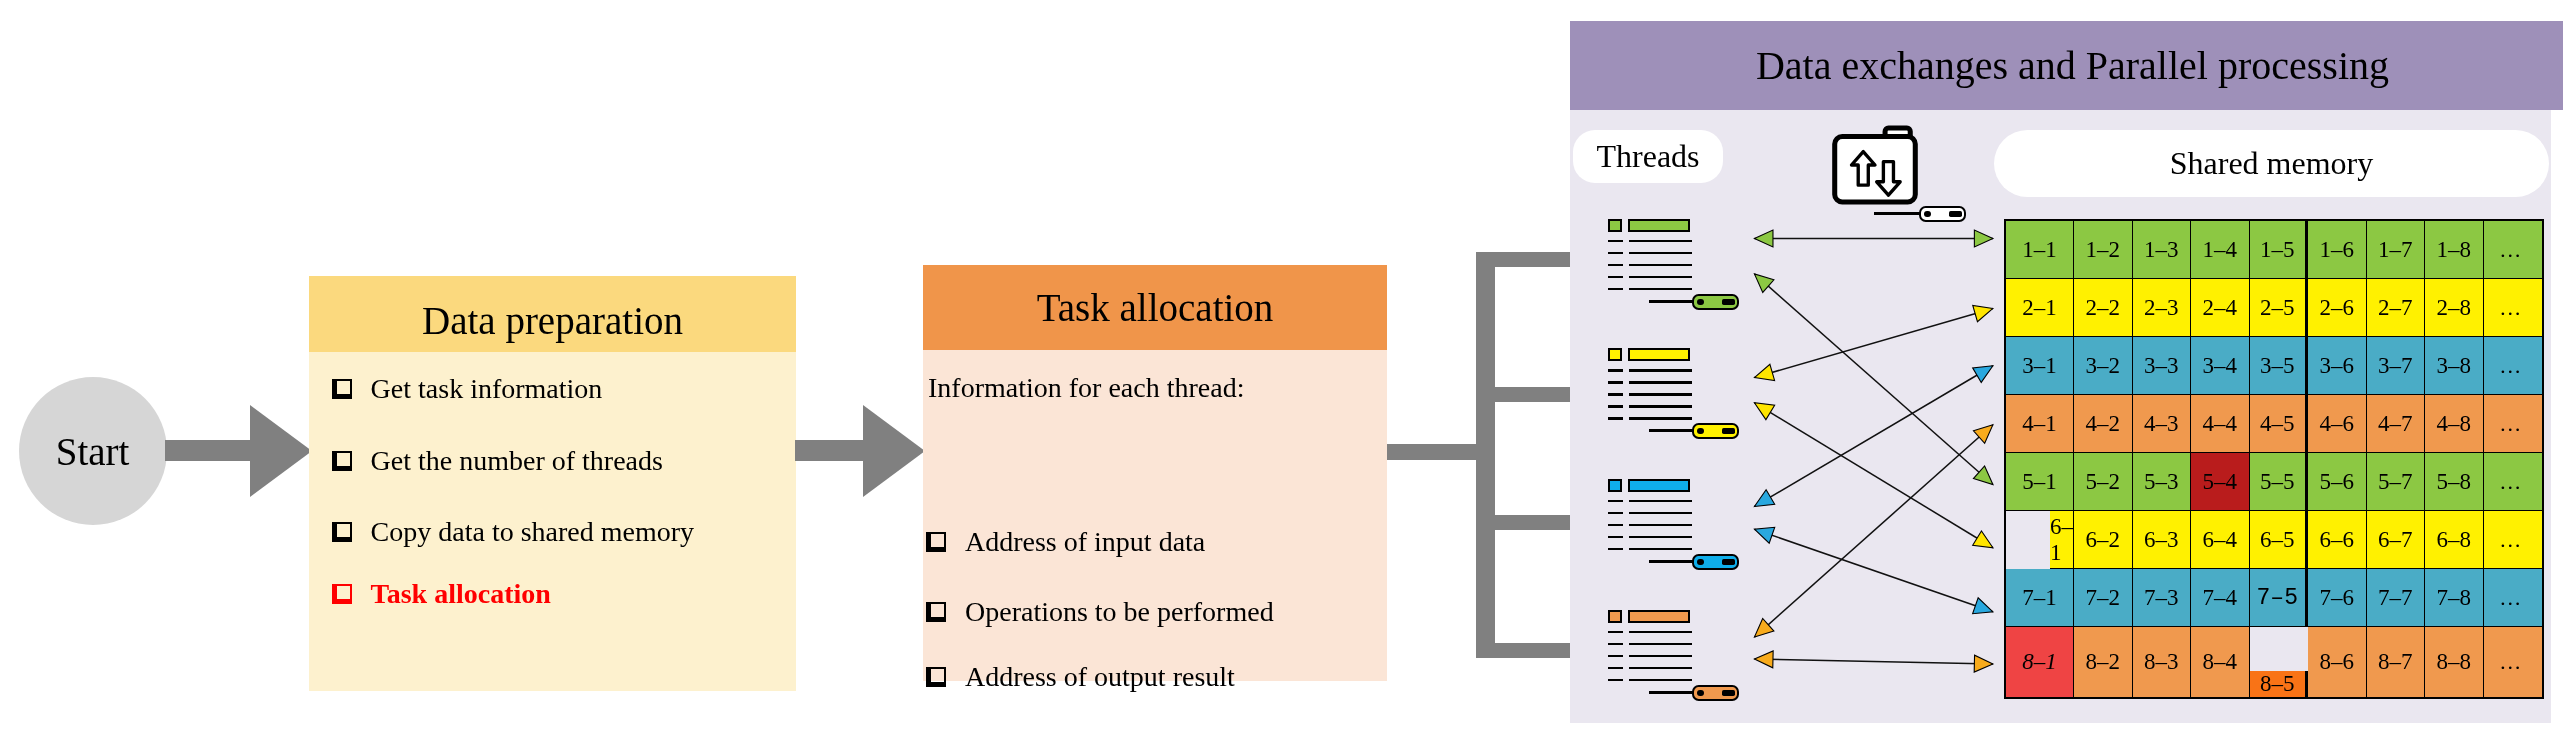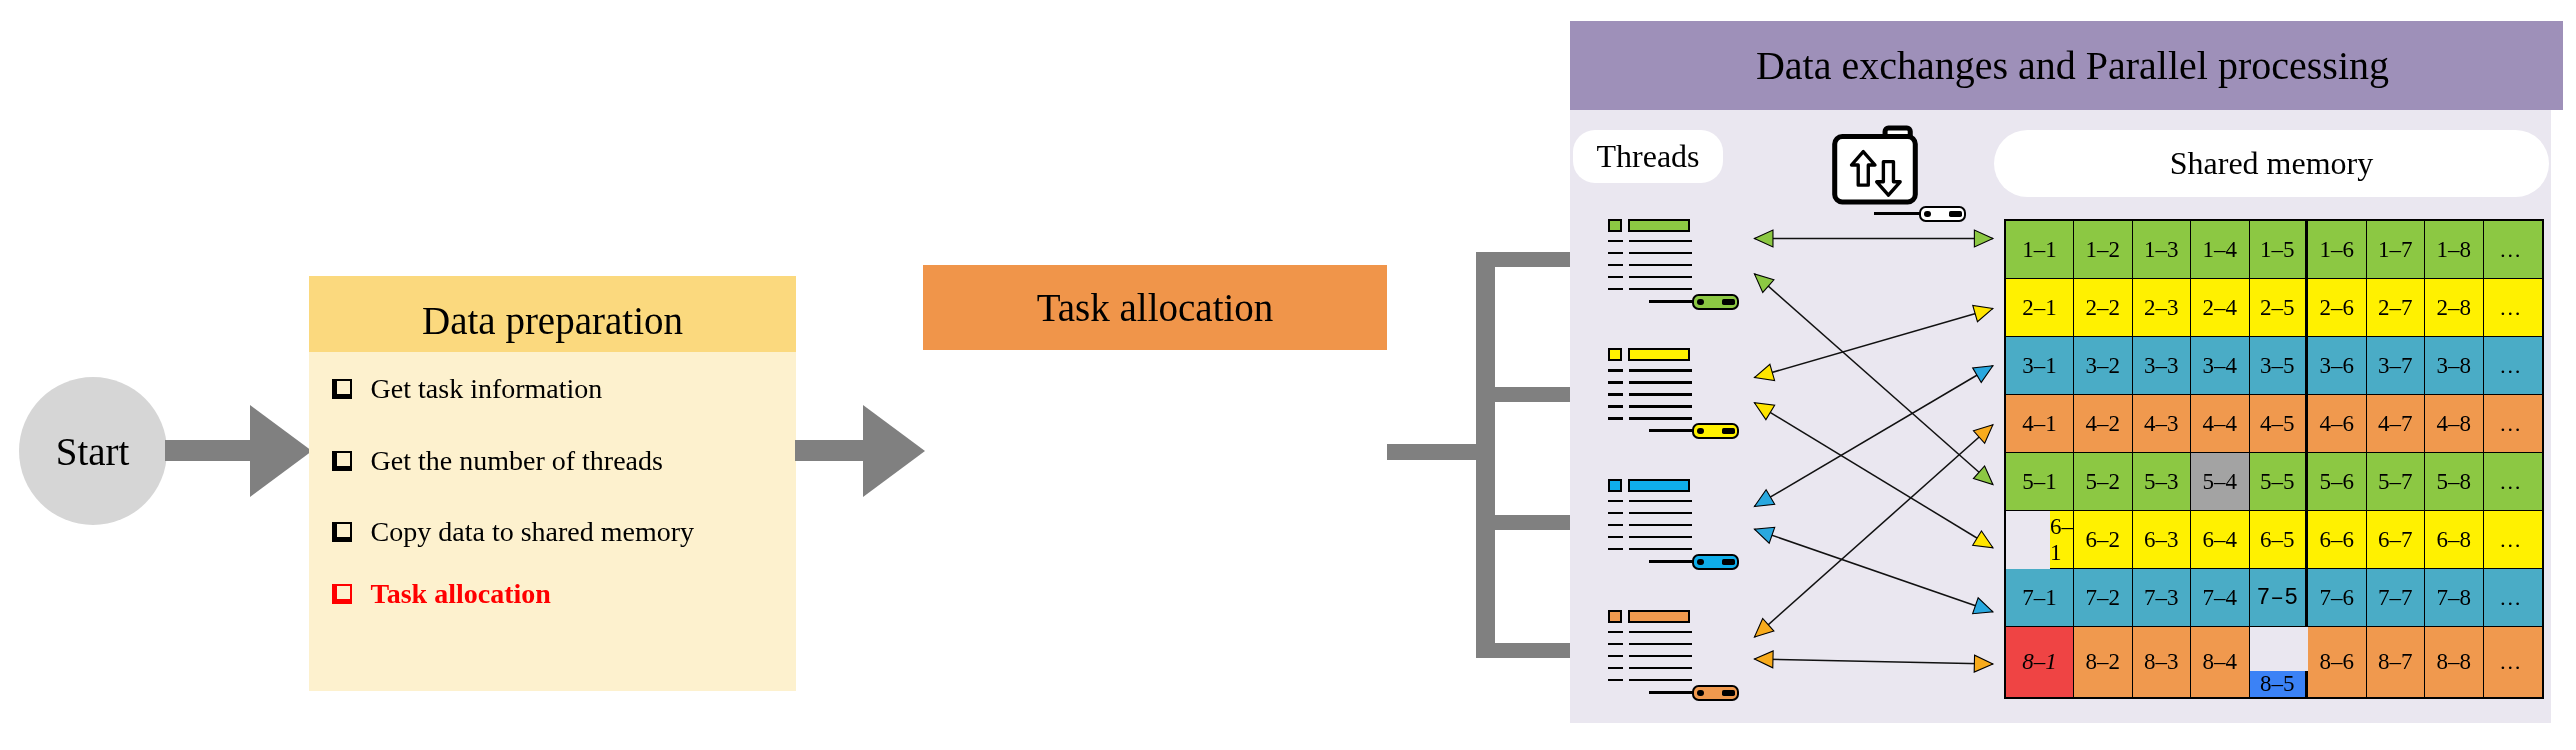--- a/index.html
+++ b/index.html
@@ -131,20 +131,35 @@
       </div>
     </div>
   </div>
 
   <div class="abs garrow-shaft" style="left:795px;top:440px;width:69px;"></div>
   <div class="abs garrow-head" style="left:863px;top:405px;"></div>
 
   <div class="abs pbox" id="task-alloc-box">
     <div class="box-header" style="background: rgb(240, 149, 74);">
       <span>Task allocation</span>
+    </div>
+    <div class="box-body" style="background: rgb(251, 229, 214);">
+      <div id="ta-intro" style="top:22px;">Information for each thread:</div>
+      <div class="check-item" style="left:3.4px;top:175px;">
+        <span class="cb"></span>
+        <span>Address of input data</span>
+      </div>
+      <div class="check-item" style="left:3.4px;top:245px;">
+        <span class="cb"></span>
+        <span>Operations to be performed</span>
+      </div>
+      <div class="check-item" style="left:3.4px;top:310px;">
+        <span class="cb"></span>
+        <span>Address of output result</span>
+      </div>
     </div>
   </div>
 
   <div class="abs conn" style="left:1387px;top:444px;width:107px;height:16px;"></div>
   <div class="abs conn" style="left:1476px;top:252px;width:18.6px;height:406px;"></div>
   <div class="abs conn" style="left:1494px;top:252px;width:78px;height:15px;"></div>
   <div class="abs conn" style="left:1494px;top:387px;width:78px;height:15px;"></div>
   <div class="abs conn" style="left:1494px;top:515px;width:78px;height:15px;"></div>
   <div class="abs conn" style="left:1494px;top:643px;width:78px;height:15px;"></div>
 
@@ -240,21 +255,21 @@
       <div class="mem-cell" style="background: rgb(240, 153, 78);">4–3</div>
       <div class="mem-cell" style="background: rgb(240, 153, 78);">4–4</div>
       <div class="mem-cell thick-right" style="background: rgb(240, 153, 78);">4–5</div>
       <div class="mem-cell" style="background: rgb(240, 153, 78);">4–6</div>
       <div class="mem-cell" style="background: rgb(240, 153, 78);">4–7</div>
       <div class="mem-cell" style="background: rgb(240, 153, 78);">4–8</div>
       <div class="mem-cell last-col dots" style="background: rgb(240, 153, 78);">…</div>
       <div class="mem-cell" style="background: rgb(140, 200, 67);">5–1</div>
       <div class="mem-cell" style="background: rgb(140, 200, 67);">5–2</div>
       <div class="mem-cell" style="background: rgb(140, 200, 67);">5–3</div>
-      <div class="mem-cell" style="background: #a3a3a3; text-align: center;">5–4</div>
+      <div class="mem-cell" style="background: #b91c1c; text-align: center;">5–4</div>
       <div class="mem-cell thick-right" style="background: rgb(140, 200, 67);">5–5</div>
       <div class="mem-cell" style="background: rgb(140, 200, 67);">5–6</div>
       <div class="mem-cell" style="background: rgb(140, 200, 67);">5–7</div>
       <div class="mem-cell" style="background: rgb(140, 200, 67);">5–8</div>
       <div class="mem-cell last-col dots" style="background: rgb(140, 200, 67);">…</div>
       <div class="mem-cell" style="background: rgb(255, 241, 0); margin-left: 44px;">6–1</div>
       <div class="mem-cell" style="background: rgb(255, 241, 0);">6–2</div>
       <div class="mem-cell" style="background: rgb(255, 241, 0);">6–3</div>
       <div class="mem-cell" style="background: rgb(255, 241, 0);">6–4</div>
       <div class="mem-cell thick-right" style="background: rgb(255, 241, 0);">6–5</div>
@@ -268,21 +283,21 @@
       <div class="mem-cell" style="background: rgb(74, 172, 198);">7–4</div>
       <div class="mem-cell thick-right" style="background: rgb(74, 172, 198); font-family: Liberation Mono, monospace;">7–5</div>
       <div class="mem-cell" style="background: rgb(74, 172, 198);">7–6</div>
       <div class="mem-cell" style="background: rgb(74, 172, 198);">7–7</div>
       <div class="mem-cell" style="background: rgb(74, 172, 198);">7–8</div>
       <div class="mem-cell last-col dots" style="background: rgb(74, 172, 198);">…</div>
       <div class="mem-cell last-row" style="background: #ef4444; font-style: italic;">8–1</div>
       <div class="mem-cell last-row" style="background: rgb(240, 153, 78);">8–2</div>
       <div class="mem-cell last-row" style="background: rgb(240, 153, 78);">8–3</div>
       <div class="mem-cell last-row" style="background: rgb(240, 153, 78);">8–4</div>
-      <div class="mem-cell thick-right last-row" style="background: #3b82f6; margin-top: 44px;">8–5</div>
+      <div class="mem-cell thick-right last-row" style="background: #f97316; margin-top: 44px;">8–5</div>
       <div class="mem-cell last-row" style="background: rgb(240, 153, 78);">8–6</div>
       <div class="mem-cell last-row" style="background: rgb(240, 153, 78);">8–7</div>
       <div class="mem-cell last-row" style="background: rgb(240, 153, 78);">8–8</div>
       <div class="mem-cell last-col last-row dots" style="background: rgb(240, 153, 78);">…</div>
     </div>
 
   <svg class="abs" id="arrow-layer" viewBox="0 0 3055 890">
       <line x1="2081" y1="283" x2="2364" y2="283" stroke="#111" stroke-width="1.8"></line>
       <polygon points="2081,283 2103,293 2103,273" fill="#8CC843" stroke="#000" stroke-width="1.3"></polygon>
       <polygon points="2364,283 2342,273 2342,293" fill="#8CC843" stroke="#000" stroke-width="1.3"></polygon>

